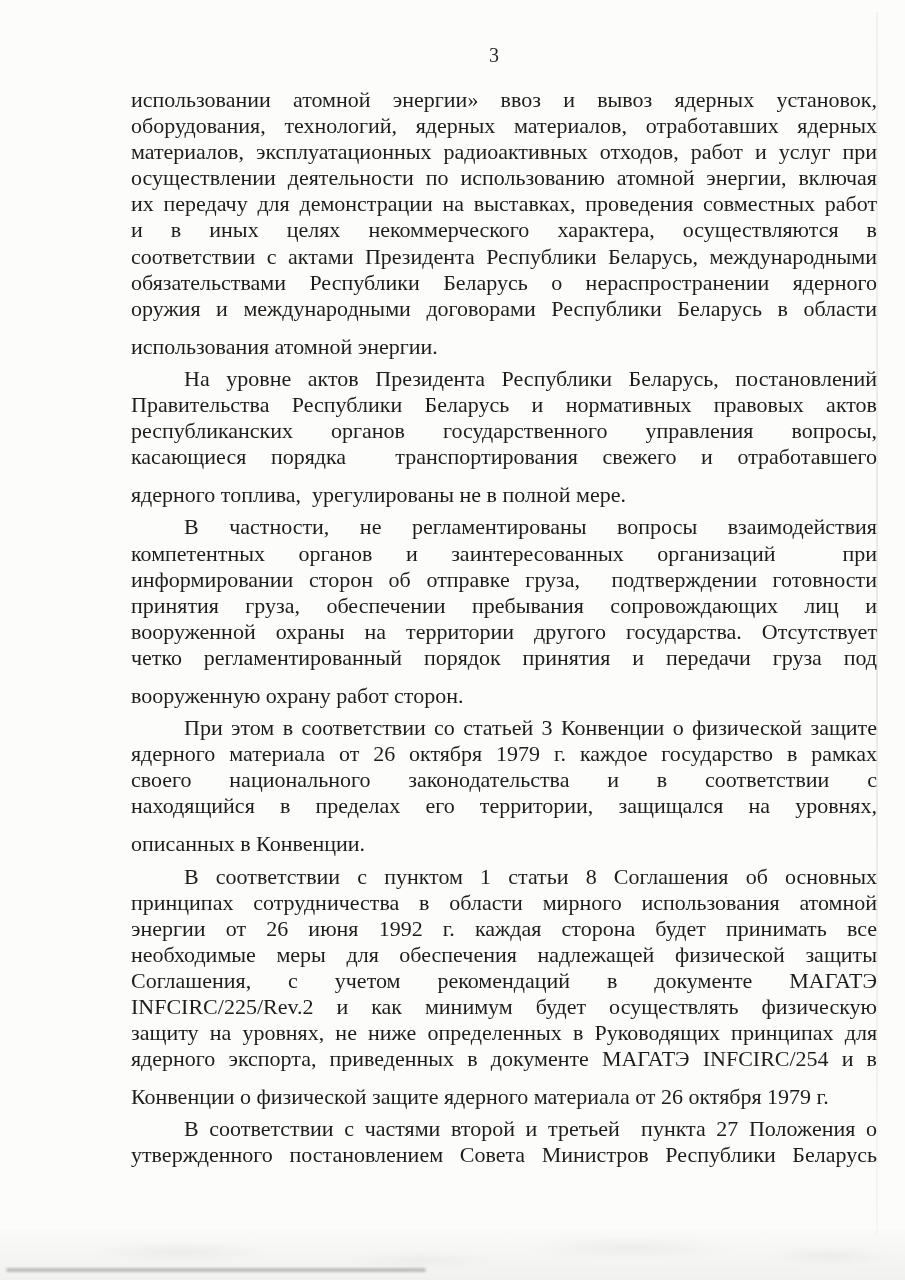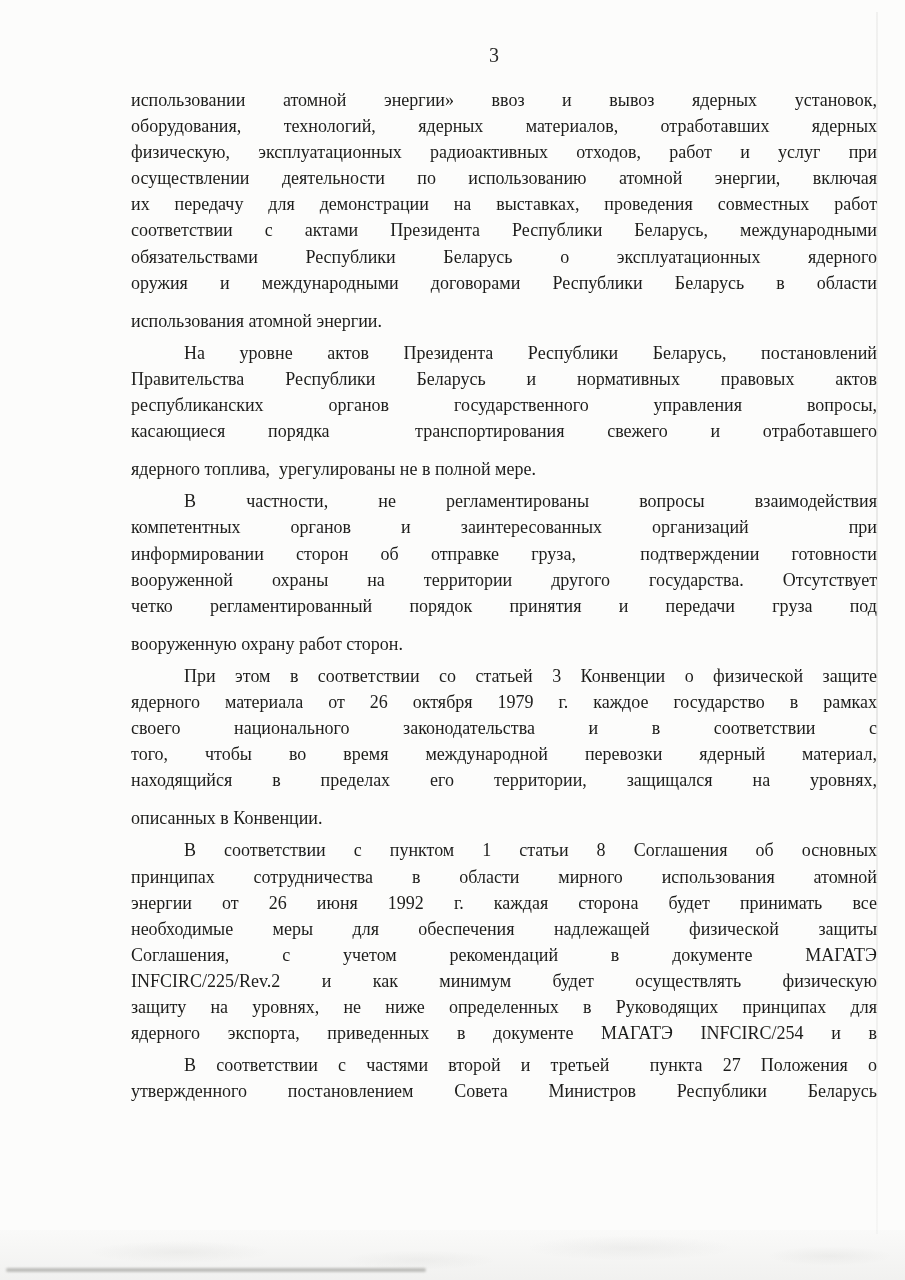--- a/index.html
+++ b/index.html
@@ -23,21 +23,21 @@
     top: 44px;
     transform: translateX(-50%);
     font-size: 20px;
     color: #2a2a28;
   }
   .text-block {
     position: absolute;
     left: 131px;
     top: 87px;
     width: 746px;
-    font-size: 18px;
+    font-size: 22px;
     line-height: 26.1px;
     text-align: justify;
   }
   .para { margin: 0; padding: 0; }
   .line {
     height: 26.1px;
     overflow: hidden;
     text-align: justify;
     text-align-last: justify;
     white-space: normal;
@@ -85,64 +85,66 @@
 
 <div class="page">
 
   <div class="page-number">3</div>
 
   <div class="text-block">
 
     <div class="para">
       <div class="line">использовании атомной энергии» ввоз и вывоз ядерных установок,</div>
       <div class="line">оборудования, технологий, ядерных материалов, отработавших ядерных</div>
-      <div class="line">физическую, эксплуатационных радиоактивных отходов, работ и услуг при</div>
+      <div class="line">материалов, эксплуатационных радиоактивных отходов, работ и услуг при</div>
       <div class="line">осуществлении деятельности по использованию атомной энергии, включая</div>
       <div class="line">их передачу для демонстрации на выставках, проведения совместных работ</div>
+      <div class="line">и в иных целях некоммерческого характера, осуществляются в</div>
       <div class="line">соответствии с актами Президента Республики Беларусь, международными</div>
-      <div class="line">обязательствами Республики Беларусь о эксплуатационных ядерного</div>
+      <div class="line">обязательствами Республики Беларусь о нераспространении ядерного</div>
       <div class="line">оружия и международными договорами Республики Беларусь в области</div>
       <div class="line end">использования атомной энергии.</div>
     </div>
 
     <div class="para">
       <div class="line indent">На уровне актов Президента Республики Беларусь, постановлений</div>
       <div class="line">Правительства Республики Беларусь и нормативных правовых актов</div>
       <div class="line">республиканских органов государственного управления вопросы,</div>
       <div class="line">касающиеся порядка&nbsp; транспортирования свежего и отработавшего</div>
       <div class="line end">ядерного топлива,&nbsp; урегулированы не в полной мере.</div>
     </div>
 
     <div class="para">
       <div class="line indent">В частности, не регламентированы вопросы взаимодействия</div>
       <div class="line">компетентных органов и заинтересованных организаций&nbsp; при</div>
       <div class="line">информировании сторон об отправке груза,&nbsp; подтверждении готовности</div>
+      <div class="line">принятия груза, обеспечении пребывания сопровождающих лиц и</div>
       <div class="line">вооруженной охраны на территории другого государства. Отсутствует</div>
       <div class="line">четко регламентированный порядок принятия и передачи груза под</div>
       <div class="line end">вооруженную охрану работ сторон.</div>
     </div>
 
     <div class="para">
       <div class="line indent">При этом в соответствии со статьей 3 Конвенции о физической защите</div>
       <div class="line">ядерного материала от 26 октября 1979 г. каждое государство в рамках</div>
       <div class="line">своего национального законодательства и в соответствии с</div>
-      <div class="line">того, чтобы во время международной перевозки ядерный материал,</div>
       <div class="line">находящийся в пределах его территории, защищался на уровнях,</div>
       <div class="line end">описанных в Конвенции.</div>
     </div>
 
     <div class="para">
       <div class="line indent">В соответствии с пунктом 1 статьи 8 Соглашения об основных</div>
       <div class="line">принципах сотрудничества в области мирного использования атомной</div>
       <div class="line">энергии от 26 июня 1992 г. каждая сторона будет принимать все</div>
       <div class="line">необходимые меры для обеспечения надлежащей физической защиты</div>
       <div class="line">Соглашения, с учетом рекомендаций в документе МАГАТЭ</div>
       <div class="line">INFCIRC/225/Rev.2 и как минимум будет осуществлять физическую</div>
       <div class="line">защиту на уровнях, не ниже определенных в Руководящих принципах для</div>
       <div class="line">ядерного экспорта, приведенных в документе МАГАТЭ INFCIRC/254 и в</div>
+      <div class="line end">Конвенции о физической защите ядерного материала от 26 октября 1979 г.</div>
     </div>
 
     <div class="para">
       <div class="line indent">В соответствии с частями второй и третьей&nbsp; пункта 27 Положения о</div>
       <div class="line">утвержденного постановлением Совета Министров Республики Беларусь</div>
     </div>
 
   </div>
 
   <div class="scan-edge-line"></div>

